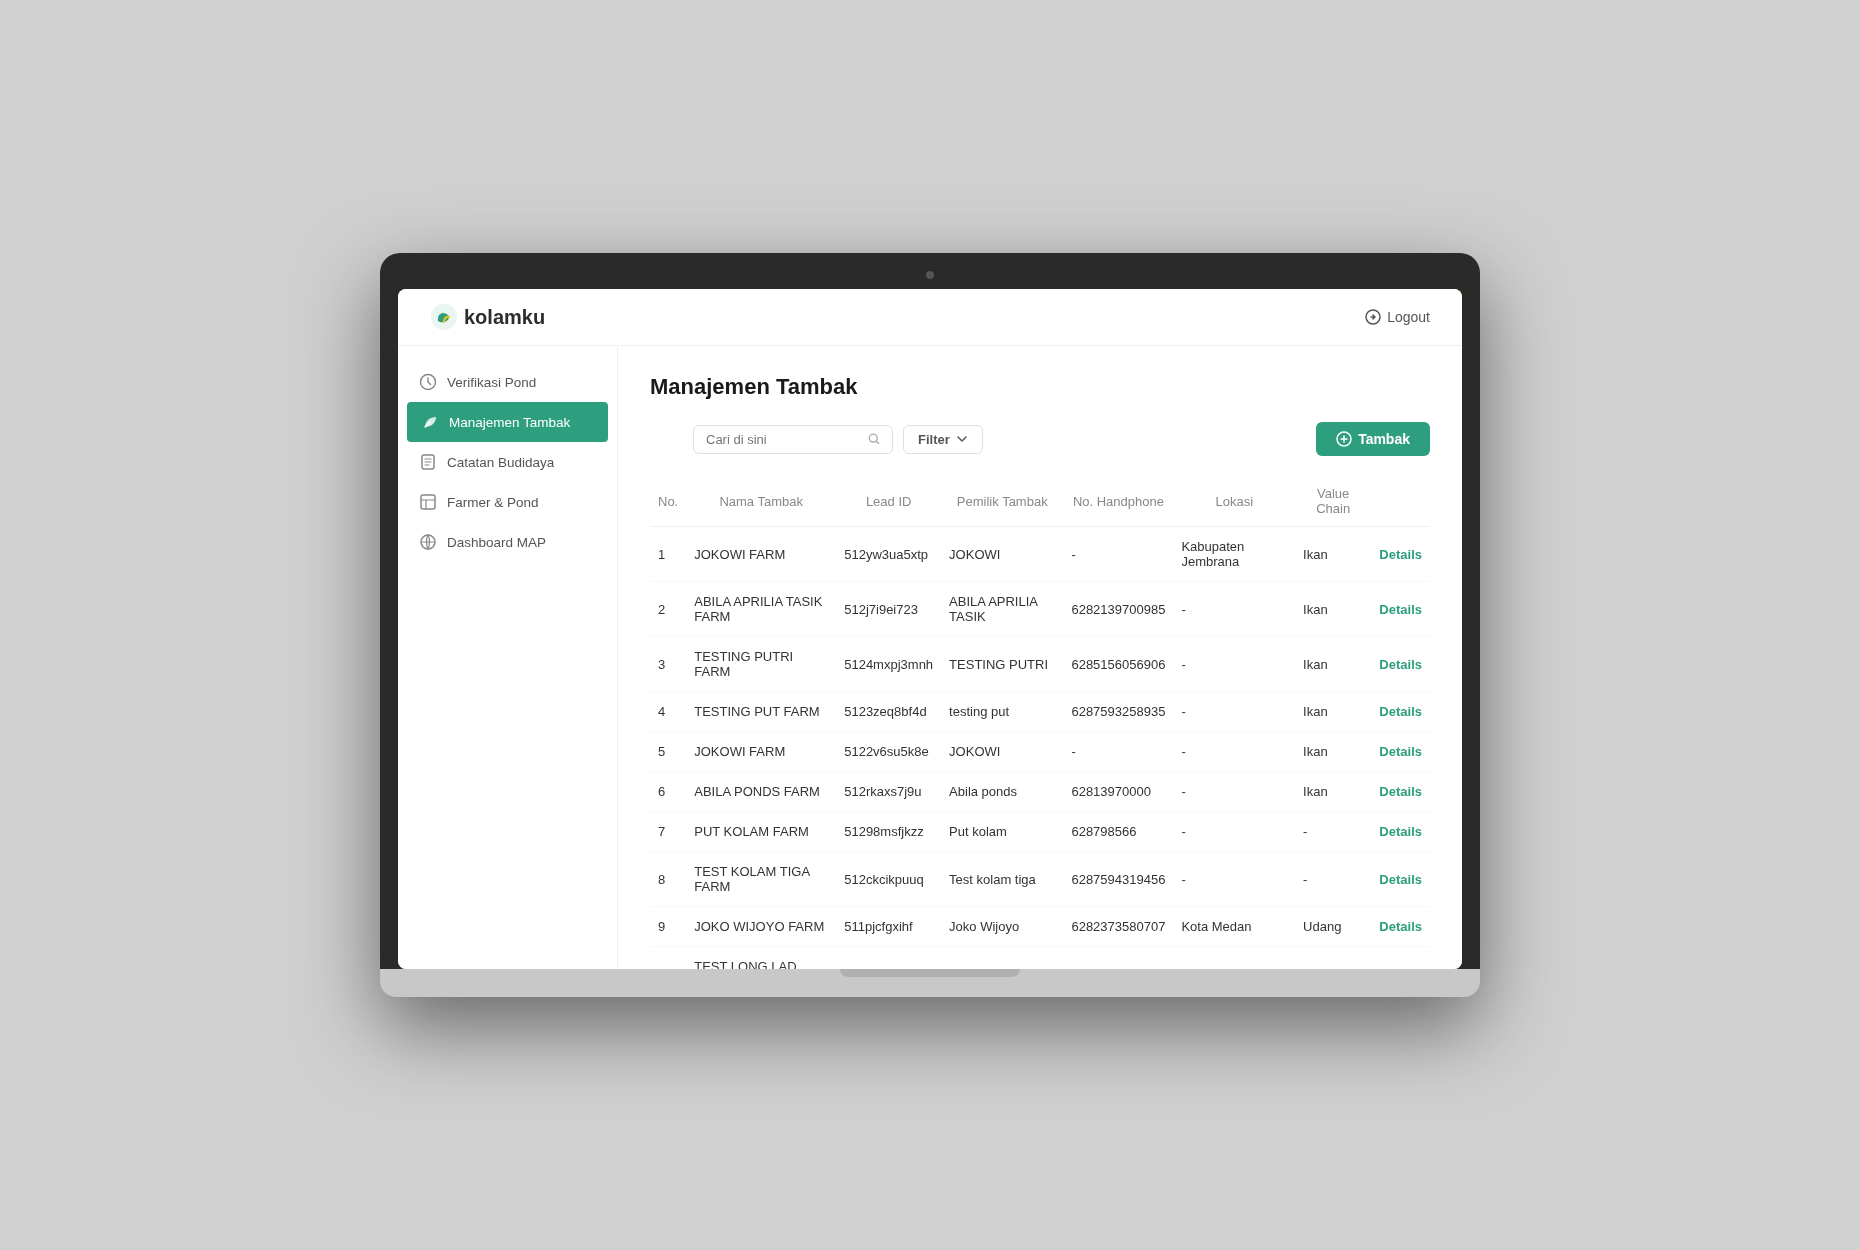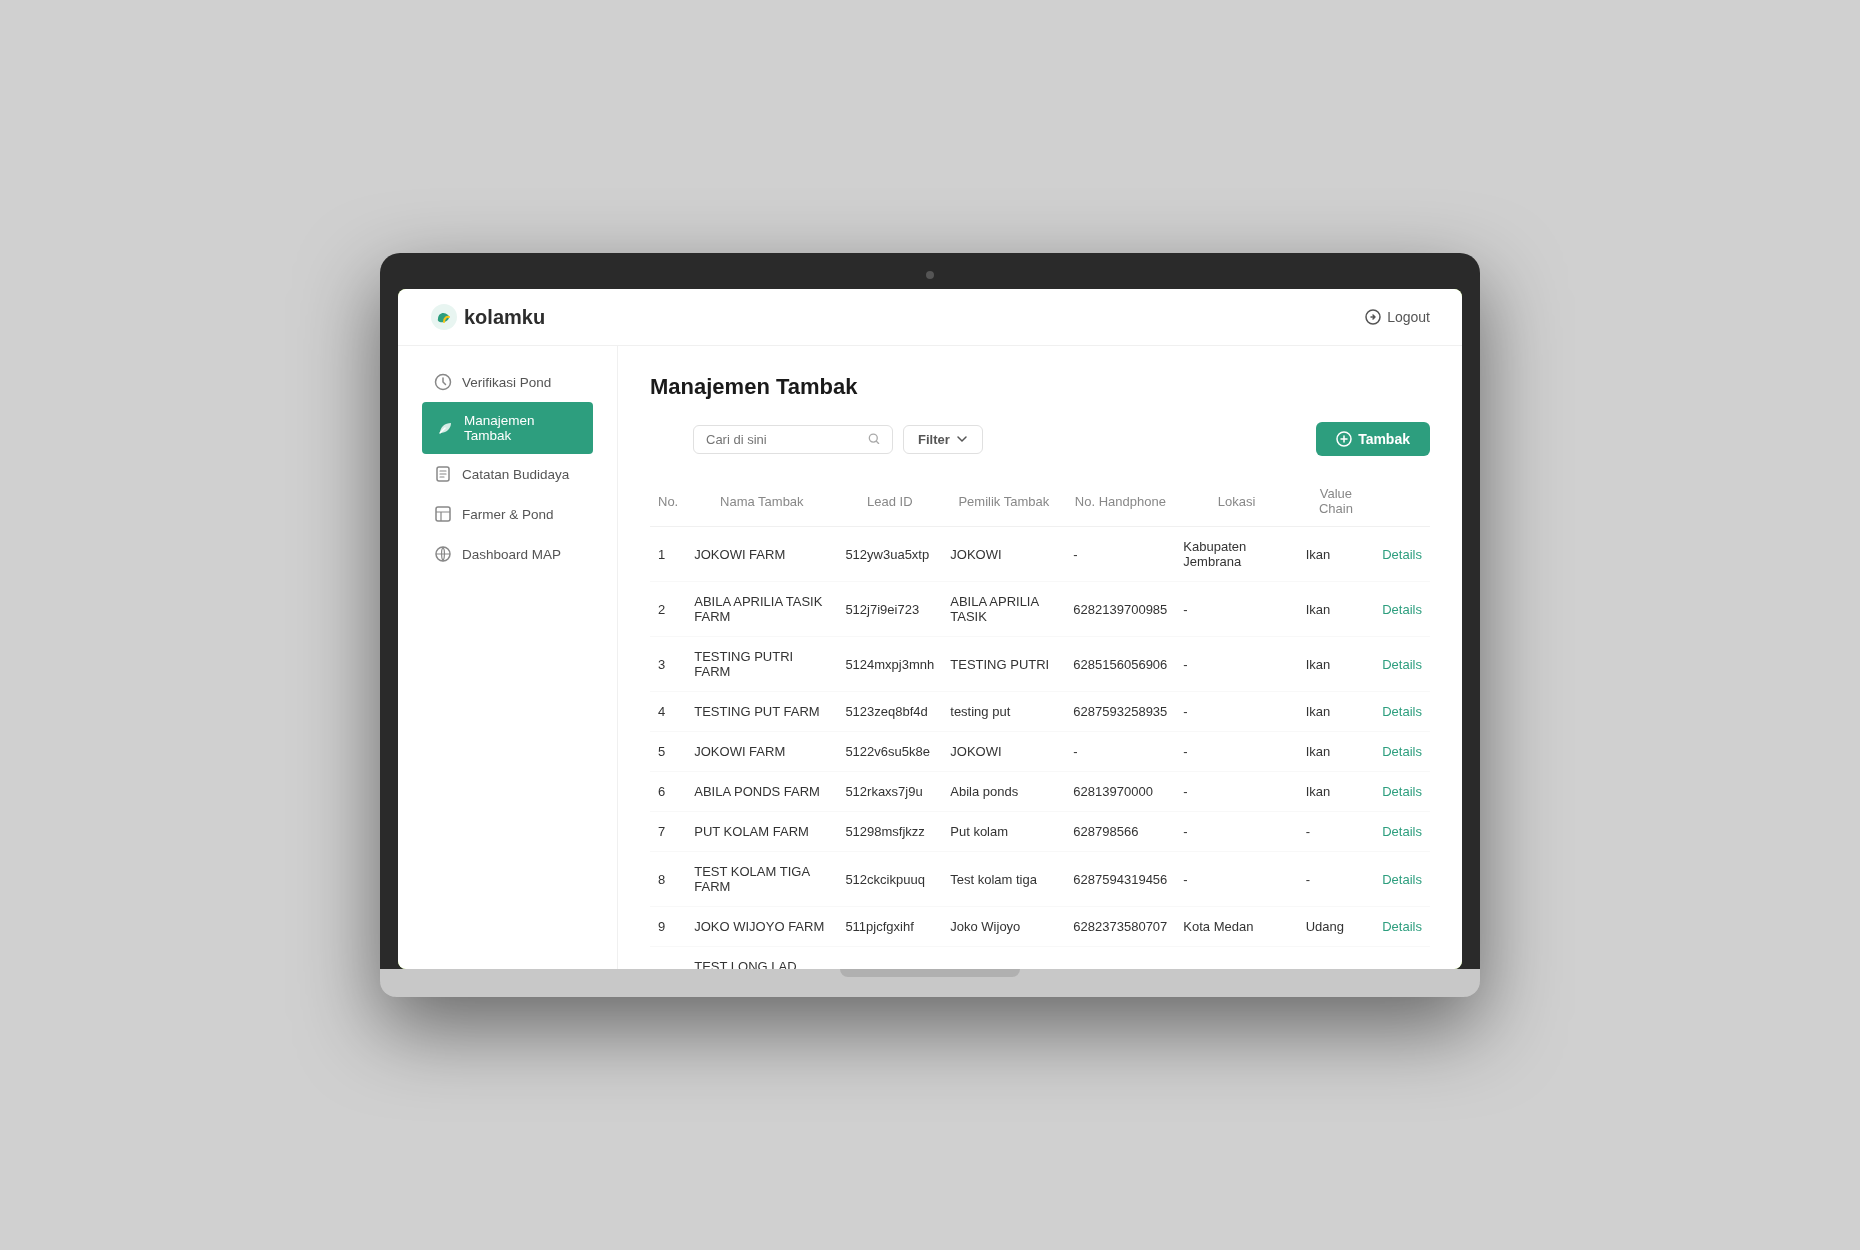--- a/index.html
+++ b/index.html
@@ -100,21 +100,21 @@
     .main-layout {
       display: flex;
       flex: 1;
       overflow: hidden;
     }
 
     
     .sidebar {
       width: 220px;
       border-right: 1px solid #f0f0f0;
-      padding: 16px 16px;
+      padding: 16px 1px;
       background: #fff;
       flex-shrink: 0;
     }
 
     .sidebar-item {
       display: flex;
       align-items: center;
       gap: 10px;
       padding: 11px 20px;
       font-size: 13.5px;
@@ -236,21 +236,21 @@
     }
 
     tbody td {
       padding: 12px 8px;
       color: #333;
       font-size: 13px;
     }
 
     .details-link {
       color: #2d9e7e;
-      font-weight: 400;
+      font-weight: 700;
       cursor: pointer;
     }
   </style>
 </head>
 <body>
 
 <div class="laptop-shell">
   <div class="camera-dot"></div>
   <div class="laptop-screen">
     <div class="app">

